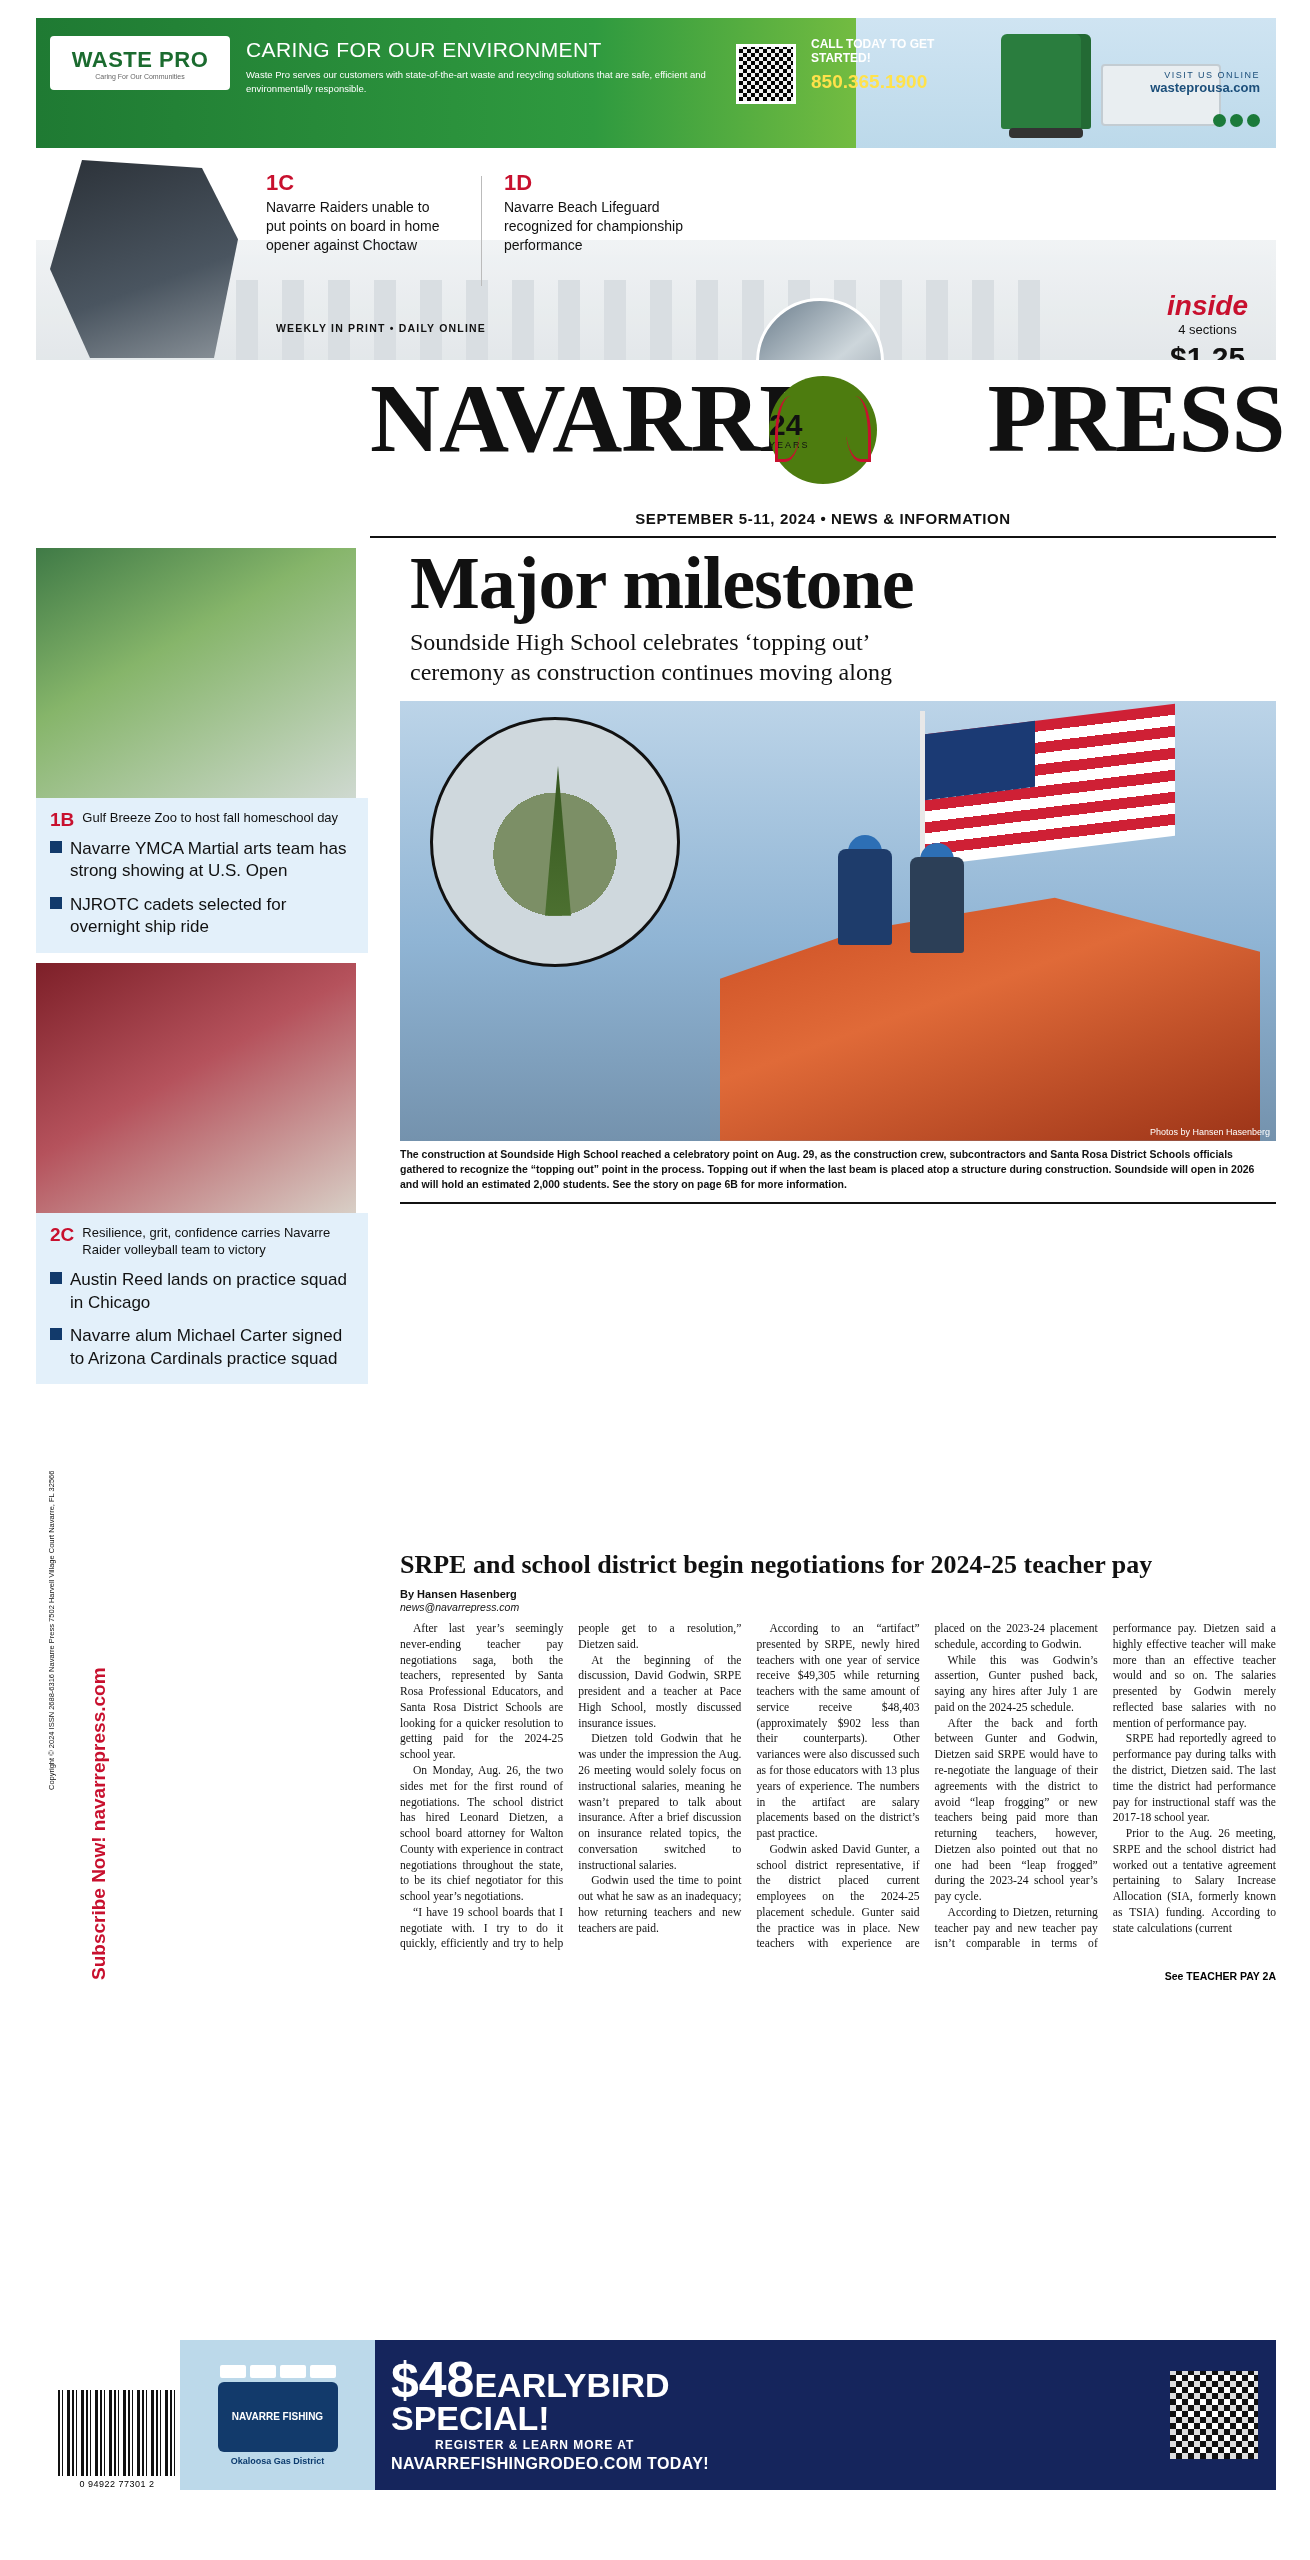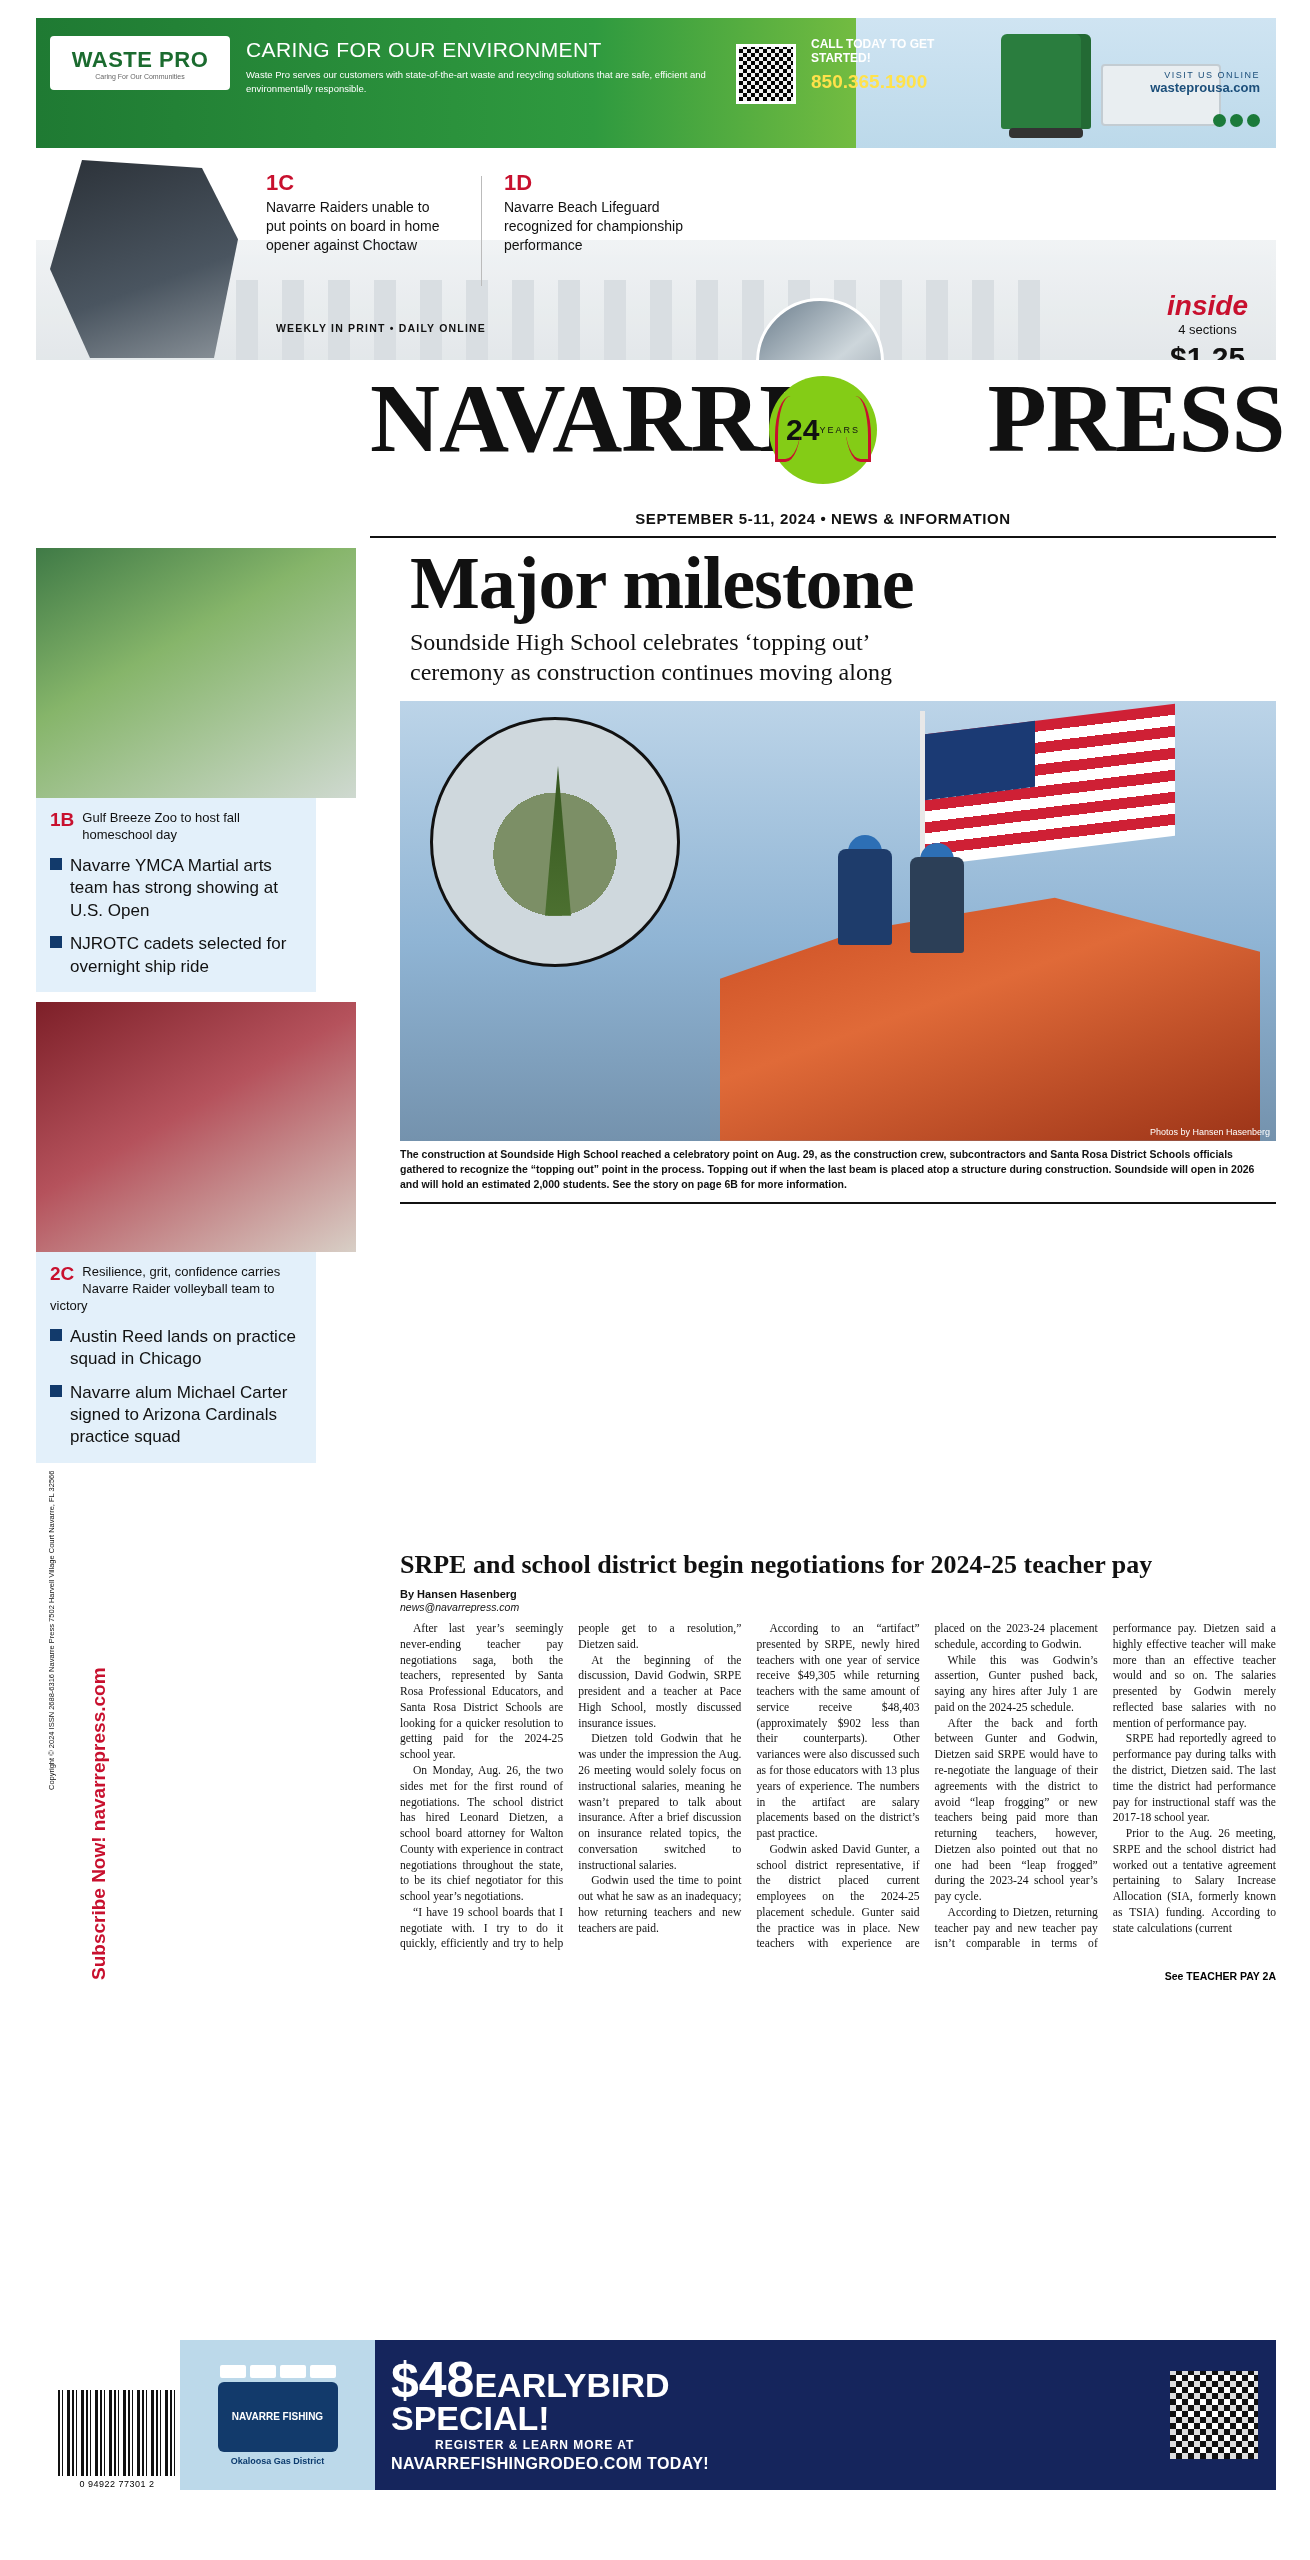--- a/index.html
+++ b/index.html
@@ -123,22 +123,22 @@
     position:absolute; left:370px; top:370px; width:906px; height:130px;
   }
   .masthead .name {
     font-family:"Liberation Serif", serif;
     font-weight:bold; font-size:97px; letter-spacing:-1px; line-height:1;
     color:#111; text-align:center; white-space:nowrap;
   }
   .masthead .seal {
     position:absolute; left:50%; top:6px; transform:translateX(-50%);
     width:108px;height:108px;border-radius:50%;
-    background:#84cc16;
-    display:flex;flex-direction:row;align-items:center;justify-content:center;
+    background:#4d7c0f;
+    display:flex;flex-direction:column;align-items:flex-start;justify-content:center;
   }
   .seal .s-years { font-family:"Liberation Sans",sans-serif; font-size:30px; font-weight:bold; color:#111; line-height:1;}
   .seal .s-lab { font-family:"Liberation Sans",sans-serif; font-size:9px; letter-spacing:2px; color:#111;}
   .seal .laurel-l,.seal .laurel-r{
     position:absolute;top:20px;width:26px;height:66px;border:3px solid #c8102e;
     border-radius:60% 0 60% 0; border-right:none; border-top:none;
   }
   .seal .laurel-l{left:6px;}
   .seal .laurel-r{right:6px;transform:scaleX(-1);}
   .mast-date {
@@ -146,21 +146,21 @@
     font-family:"Liberation Sans",sans-serif; font-size:15px; font-weight:bold; color:#111;
     letter-spacing:0.6px;
   }
   .mast-rule { position:absolute; left:370px; top:536px; width:906px; height:2px; background:#111;}
 
   
   .rail { position:absolute; left:36px; top:548px; width:320px; }
   .rail-photo { width:320px; height:250px; }
   .rail-photo.p1 { background:linear-gradient(150deg,#3f7a46,#86b56a 40%,#cfd9d0 100%); }
   .rail-photo.p2 { background:linear-gradient(150deg,#7d1f28,#b5525c 45%,#d8cfc6 100%); }
-  .rail-box { background:#e3f0fa; padding:12px 14px 14px 14px; width:280px;}
+  .rail-box { background:#e3f0fa; padding:12px 14px 14px 14px; width:332px;}
   .rail-box .lead { font-family:"Liberation Sans",sans-serif; font-size:13px; color:#111; line-height:1.3;}
   .rail-box .lead .pg { color:#c8102e; font-weight:bold; font-size:19px; margin-right:8px; float:left; line-height:1;}
   .rail-item { display:flex; gap:8px; margin-top:11px; }
   .rail-item .bullet { width:12px;height:12px;background:#123a6b; flex:0 0 12px; margin-top:3px;}
   .rail-item .t { font-family:"Liberation Sans",sans-serif; font-size:17px; line-height:1.32; color:#111;}
 
   
   .subscribe {
     position:absolute; left:52px; top:1650px; width:40px; height:330px;
   }

